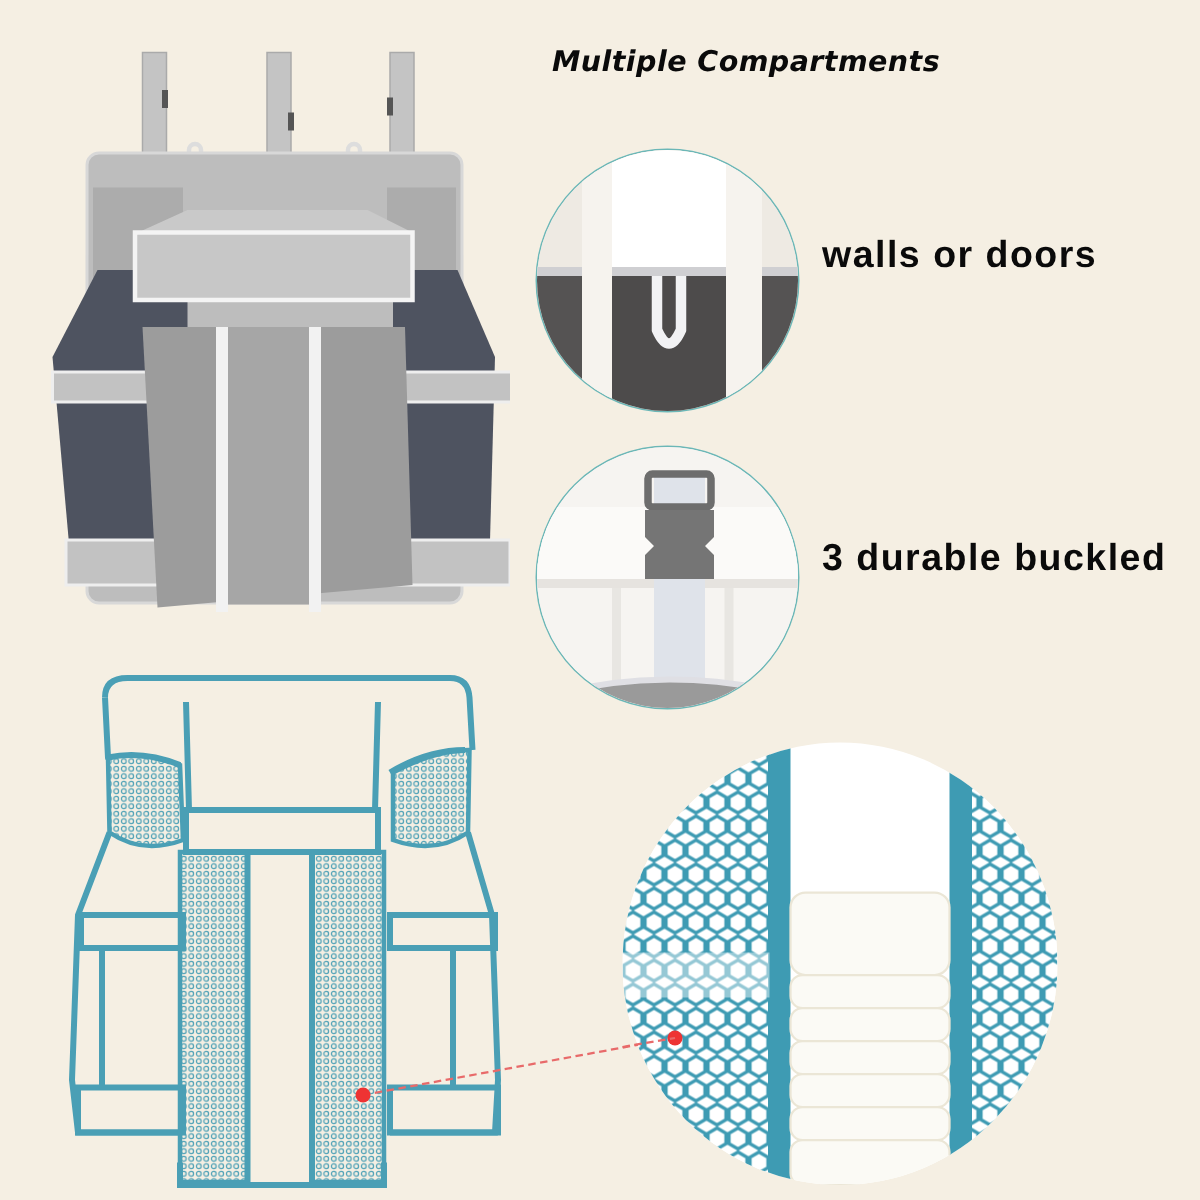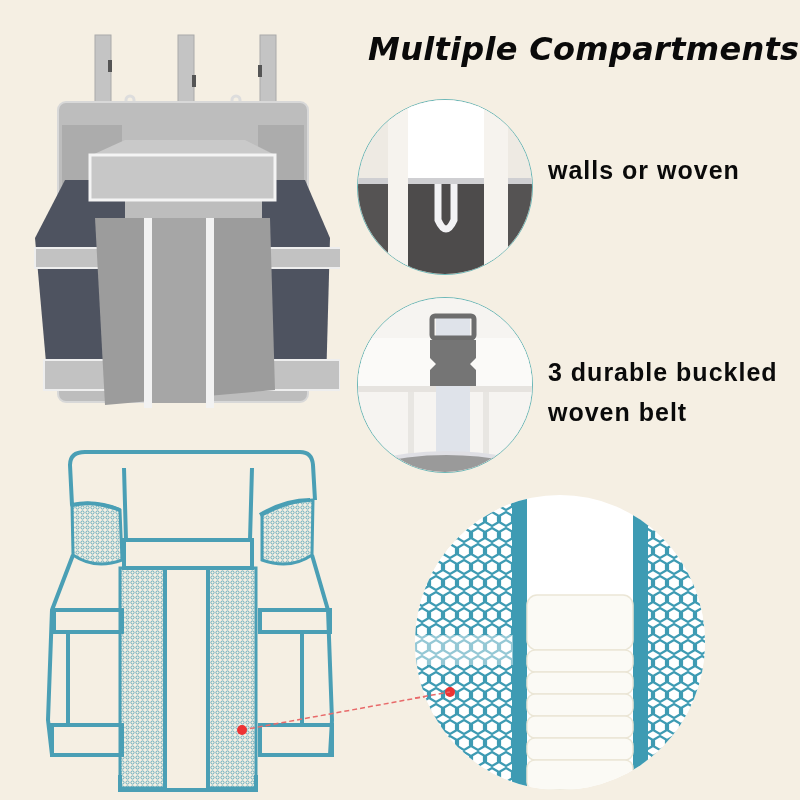--- a/index.html
+++ b/index.html
@@ -1,18 +1,18 @@
 <!DOCTYPE html>
 <html><head>
 <meta charset="utf-8">
 <style>
   html,body{margin:0;padding:0;}
   body{width:800px;height:800px;background:#f5efe3;position:relative;overflow:hidden;font-family:"Liberation Sans",sans-serif;}
   .abs{position:absolute;}
-  .title{left:368px;top:30px;font-family:"DejaVu Sans",sans-serif;font-weight:bold;font-style:italic;font-size:32px;color:#0a0a0a;letter-spacing:0.3px;white-space:nowrap;}
+  .title{left:368px;top:30px;font-family:"DejaVu Sans",sans-serif;font-weight:bold;font-style:italic;font-size:19px;color:#0a0a0a;letter-spacing:0.3px;white-space:nowrap;}
   .feat{font-family:"Liberation Sans",sans-serif;font-weight:bold;font-size:25px;color:#0a0a0a;line-height:40px;letter-spacing:1px;white-space:nowrap;}
   .circle{border-radius:50%;overflow:hidden;border:1.5px solid #6bb7b7;box-sizing:border-box;}
   svg{display:block;}
 </style>
 </head>
 <body>
 
 <div class="abs title">Multiple Compartments</div>
 
 <div class="abs" style="left:30px;top:30px;width:310px;height:385px;">
@@ -56,39 +56,38 @@
     <rect x="0" y="78" width="176" height="8" fill="#cfcfd2"></rect>
     <rect x="0" y="84" width="30" height="92" fill="#555353"></rect>
     <rect x="50" y="84" width="76" height="92" fill="#4d4b4b"></rect>
     <rect x="150" y="84" width="26" height="92" fill="#555353"></rect>
     <rect x="30" y="0" width="20" height="176" fill="#f6f3ee"></rect>
     <rect x="126" y="0" width="24" height="176" fill="#f6f3ee"></rect>
     <path d="M80 84 L80 120 Q88 138 96 120 L96 84" fill="none" stroke="#f2f2f4" stroke-width="7"></path>
   </svg>
 </div>
 <div class="abs feat" style="left:548px;top:150px;">
-  <div>walls or woven</div>
+  <div>walls or doors</div>
 </div>
 
 <div class="abs circle" style="left:357px;top:297px;width:176px;height:176px;background:#f4f2ef;">
   <svg width="176" height="176" viewBox="0 0 176 176">
     <rect width="176" height="176" fill="#f6f4f1"></rect>
     <rect x="0" y="40" width="176" height="50" fill="#fbfaf8"></rect>
     <rect x="0" y="88" width="176" height="6" fill="#e6e3df"></rect>
     <rect x="50" y="94" width="6" height="82" fill="#e8e6e2"></rect>
     <rect x="125" y="94" width="6" height="82" fill="#e8e6e2"></rect>
     <rect x="78" y="20" width="34" height="150" fill="#dfe3ea"></rect>
     <rect x="74" y="18" width="42" height="22" rx="3" fill="none" stroke="#6d6d6d" stroke-width="5"></rect>
     <path d="M72 42 L118 42 L118 60 L112 66 L118 72 L118 88 L72 88 L72 72 L78 66 L72 60 Z" fill="#757575"></path>
     <path d="M10 165 Q88 145 168 165 L176 176 L0 176 Z" fill="#9a9a9a" stroke="#dfdfe4" stroke-width="4"></path>
   </svg>
 </div>
 <div class="abs feat" style="left:548px;top:352px;">
   <div>3 durable buckled</div>
-  <div>woven belt</div>
 </div>
 
 <div class="abs" style="left:40px;top:440px;width:300px;height:355px;">
   <svg width="300" height="355" viewBox="0 0 300 355">
     <defs>
       <pattern id="mesh" width="5" height="5" patternUnits="userSpaceOnUse">
         <circle cx="2.5" cy="2.5" r="1.6" fill="none" stroke="#4a9fb5" stroke-width="0.8"></circle>
       </pattern>
     </defs>
     <g fill="none" stroke="#4a9fb5" stroke-width="4" stroke-linejoin="round">

